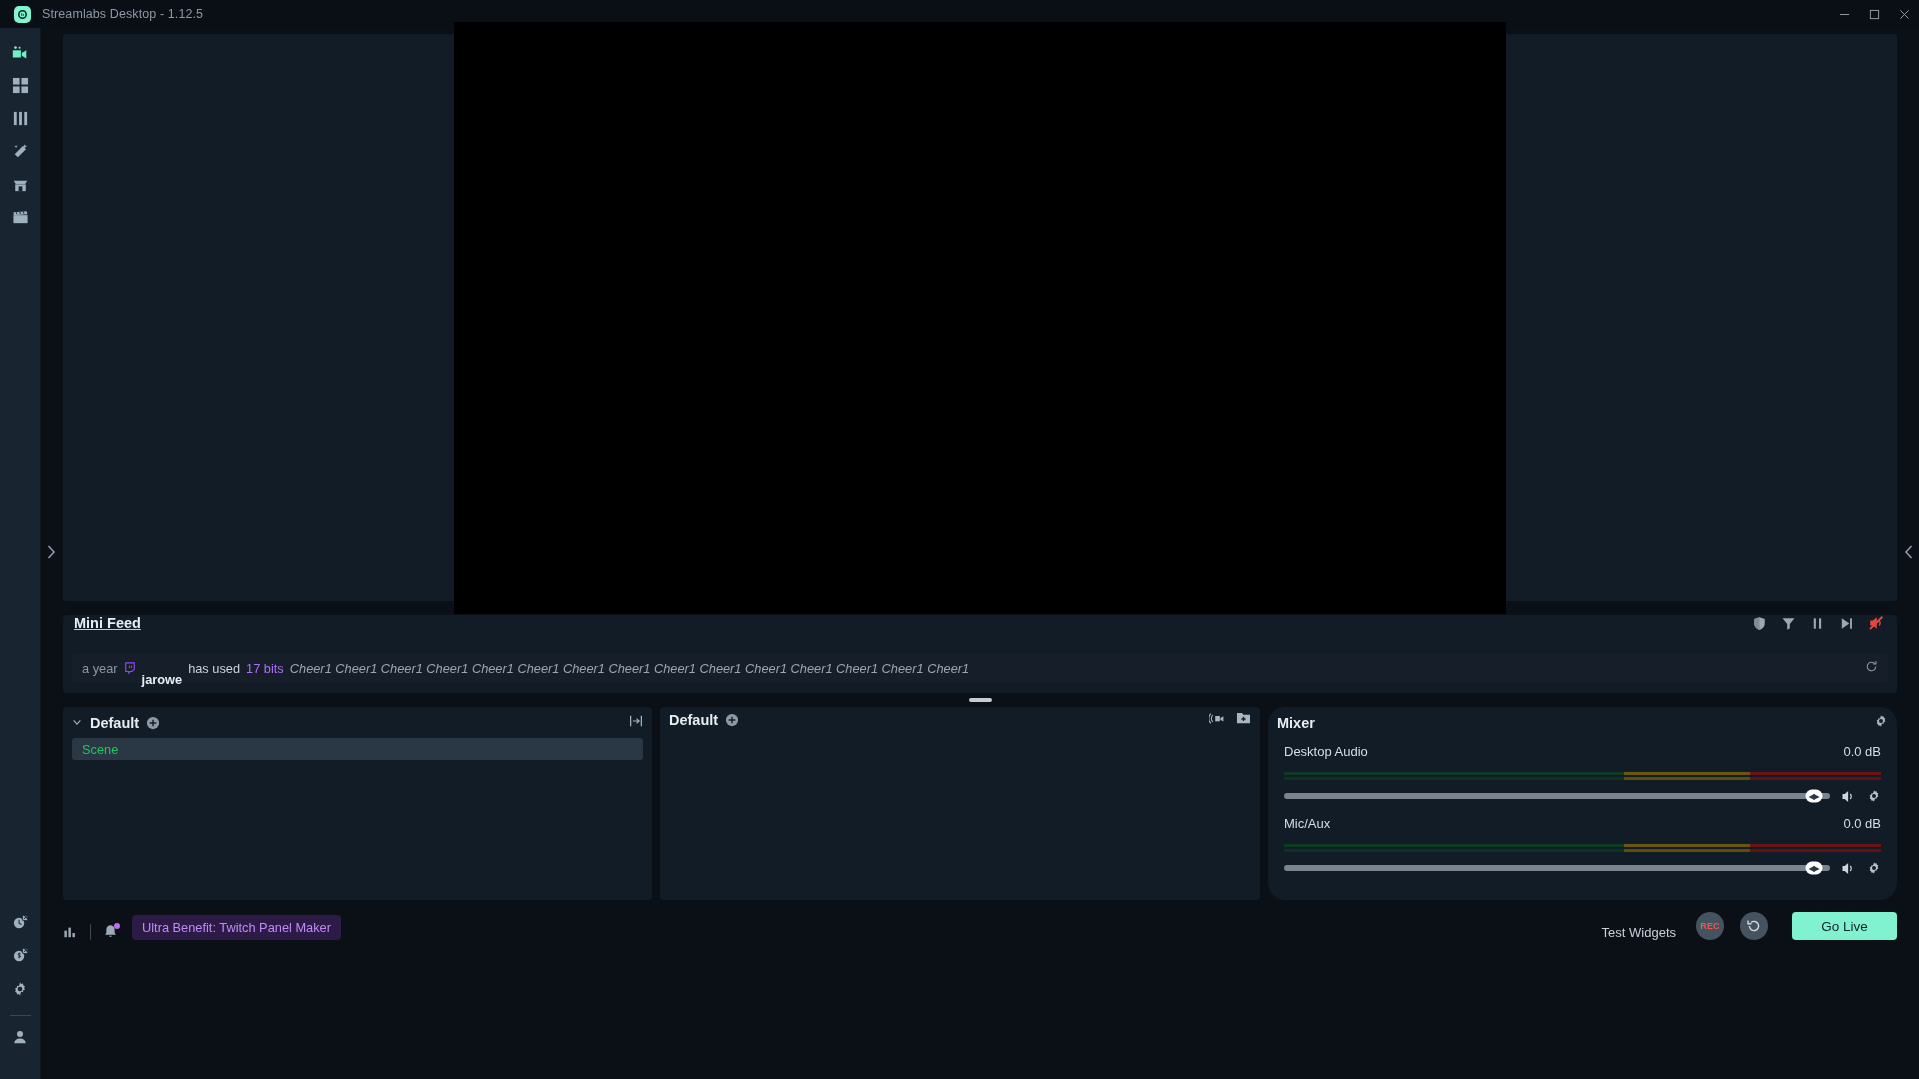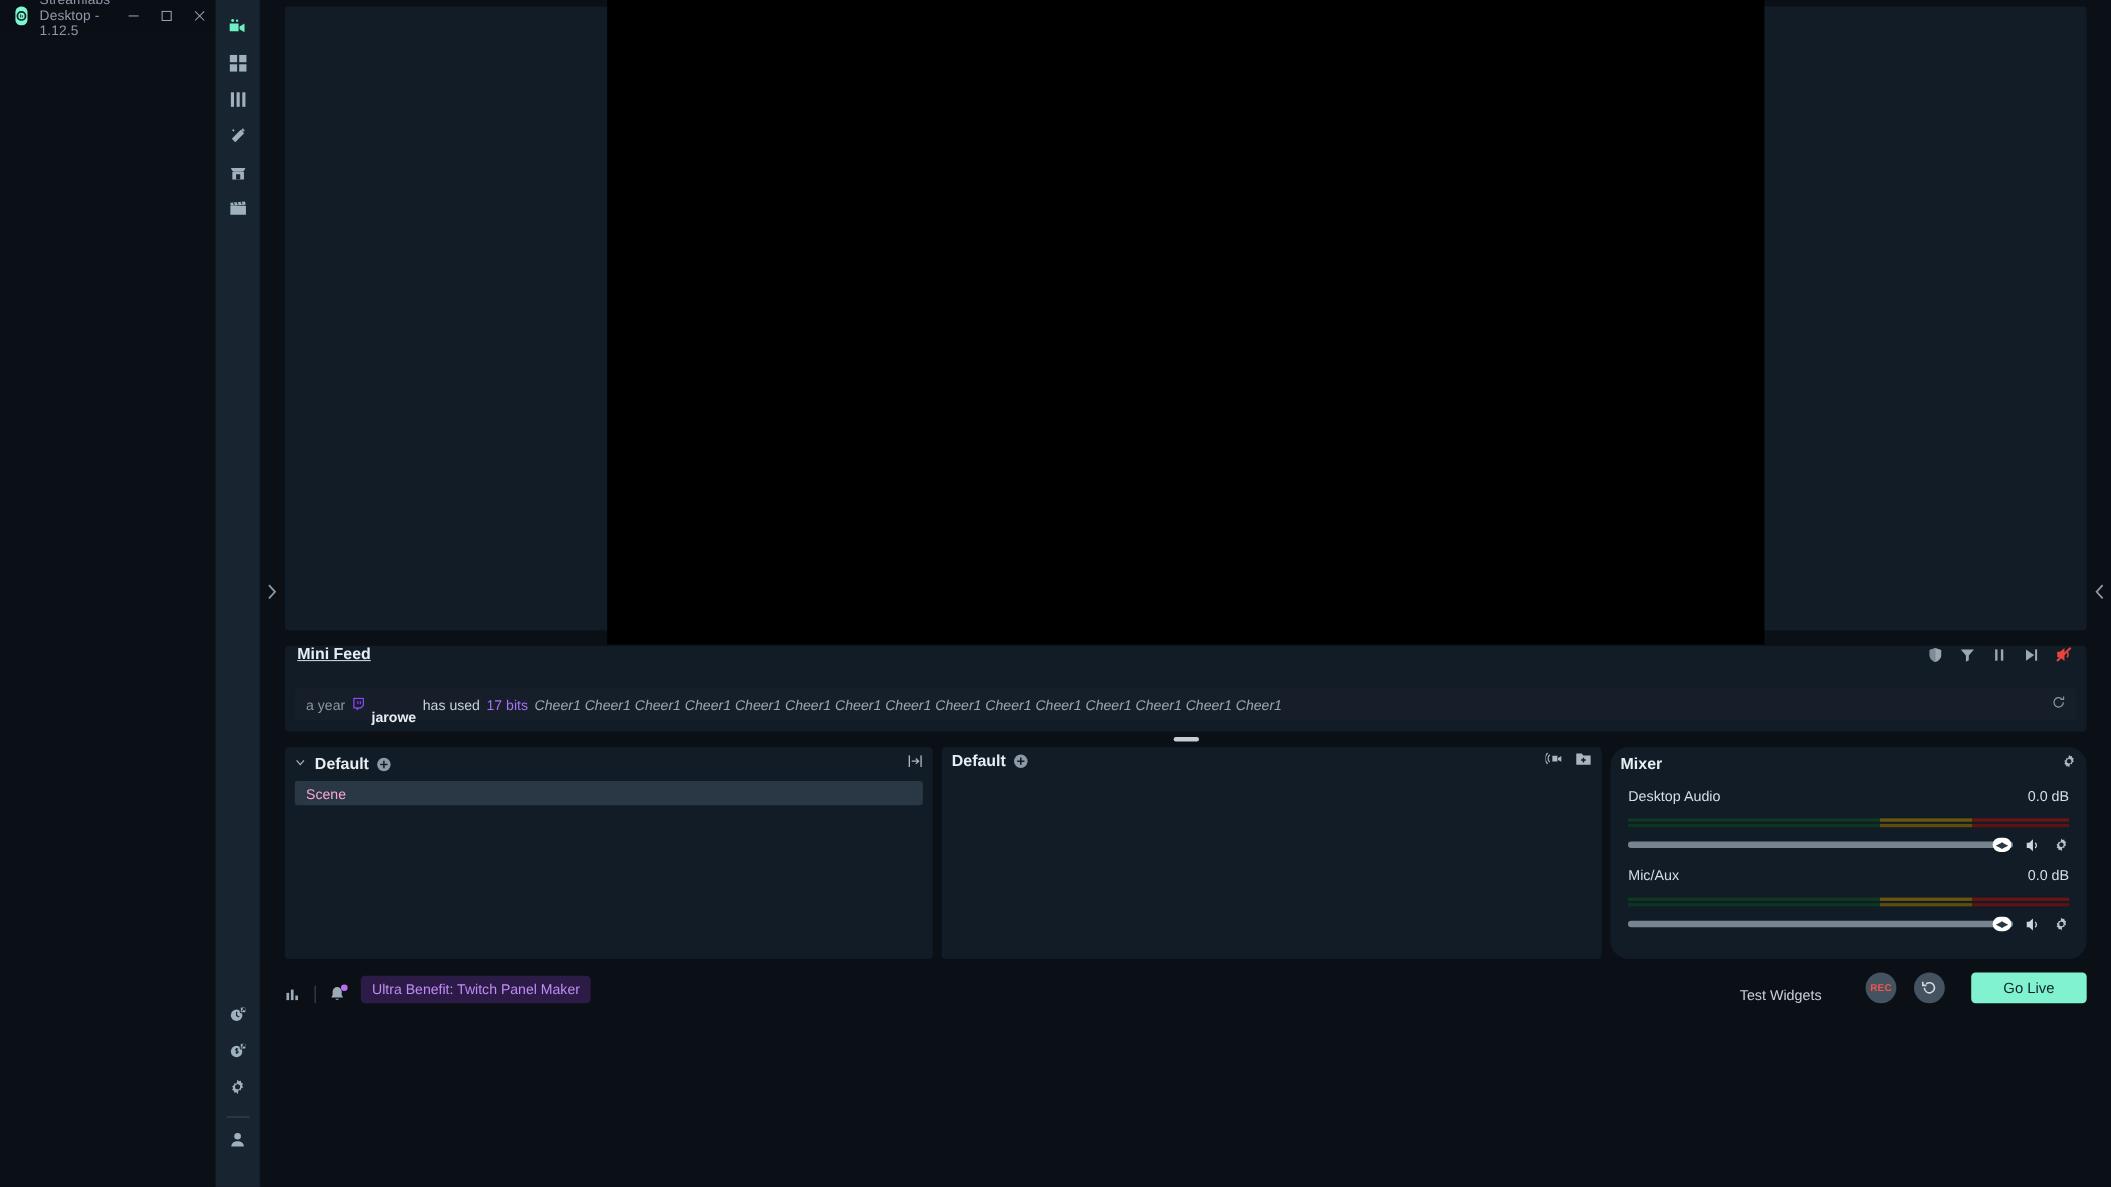--- a/index.html
+++ b/index.html
@@ -3,21 +3,21 @@
 <meta charset="utf-8">
 <style>
   * { box-sizing: border-box; margin: 0; padding: 0; }
   html, body {
     width: 1919px; height: 1079px;
     background: #0b1016;
     font-family: "Liberation Sans", sans-serif;
     color: #c3ccd8;
     overflow: hidden;
   }
-  .app { position: relative; width: 1919px; height: 1079px; display: flex; flex-direction: row; }
+  .app { position: relative; width: 1919px; height: 1079px; display: flex; flex-direction: column; }
 
   
   .titlebar {
     height: 28px; background: #0a0f15; display: flex; align-items: center;
     flex: 0 0 28px; padding-left: 14px;
   }
   .tb-logo {
     width: 17px; height: 17px; border-radius: 5px;
     background: #80f5d2; display: flex; align-items: center; justify-content: center;
     margin-right: 11px;
@@ -108,21 +108,21 @@
   .dock-title { font-size: 14.5px; font-weight: bold; color: #e7edf3; }
   .dock-chev { color: #aab5c1; font-size: 11px; margin-right: 1px; }
   .addbtn { color: #8d99a6; display: flex; align-items: center; }
   .dock-head-sp { flex: 1 1 auto; }
   .dock-head-icons { display: flex; align-items: center; gap: 11px; color: #aab5c1; }
 
   .dock-list { flex: 1 1 auto; padding: 0 9px 9px 9px; min-height: 0; overflow: hidden; }
   .scene-item {
     background: #2a3744; border-radius: 3px; height: 22px;
     display: flex; align-items: center; padding: 0 10px;
-    font-size: 12.8px; color: #f9a8d4;
+    font-size: 12.8px; color: #22c55e;
   }
   .sources-empty { height: 100%; }
 
   
   .mixer-body { padding: 6px 16px 0 16px; }
   .mix-item { margin-bottom: 12px; }
   .mix-top { display: flex; justify-content: space-between; height: 22px; }
   .mix-name { font-size: 13px; color: #d6dee6; }
   .mix-db { font-size: 13px; color: #d6dee6; }
   .meter { margin-top: 6px; }
@@ -151,21 +151,21 @@
   }
   .sb-ico { color: #9daab7; display: flex; align-items: center; }
   .sb-div { width: 1px; height: 16px; background: #3c4855; }
   .bell-wrap { position: relative; display: flex; align-items: center; }
   .bell-dot { position: absolute; top: -1px; right: -2px; width: 6px; height: 6px; border-radius: 50%; background: #bb6ef5; }
   .ultra-pill {
     background: #2c1b46; color: #c08bf7; border-radius: 4px;
     padding: 5px 10px; font-size: 12.8px; margin-left: 2px;
   }
   .sb-spacer { flex: 1 1 auto; }
-  .test-widgets { font-size: 13px; color: #c8d1da; margin-right: 24px; }
+  .test-widgets { font-size: 13px; color: #c8d1da; margin-right: 4px; }
   .round-btn {
     width: 28px; height: 28px; border-radius: 50%; background: #45525f;
     display: flex; align-items: center; justify-content: center;
     color: #d3dae1; margin-left: 4px;
   }
   .round-btn.rec { color: #f0584c; font-size: 9px; font-weight: bold; letter-spacing: .2px; }
   .golive {
     margin-left: 12px; width: 105px; height: 28px; border-radius: 4px;
     background: #81f2cf; color: #10212c; font-size: 13.5px;
     display: flex; align-items: center; justify-content: center;

